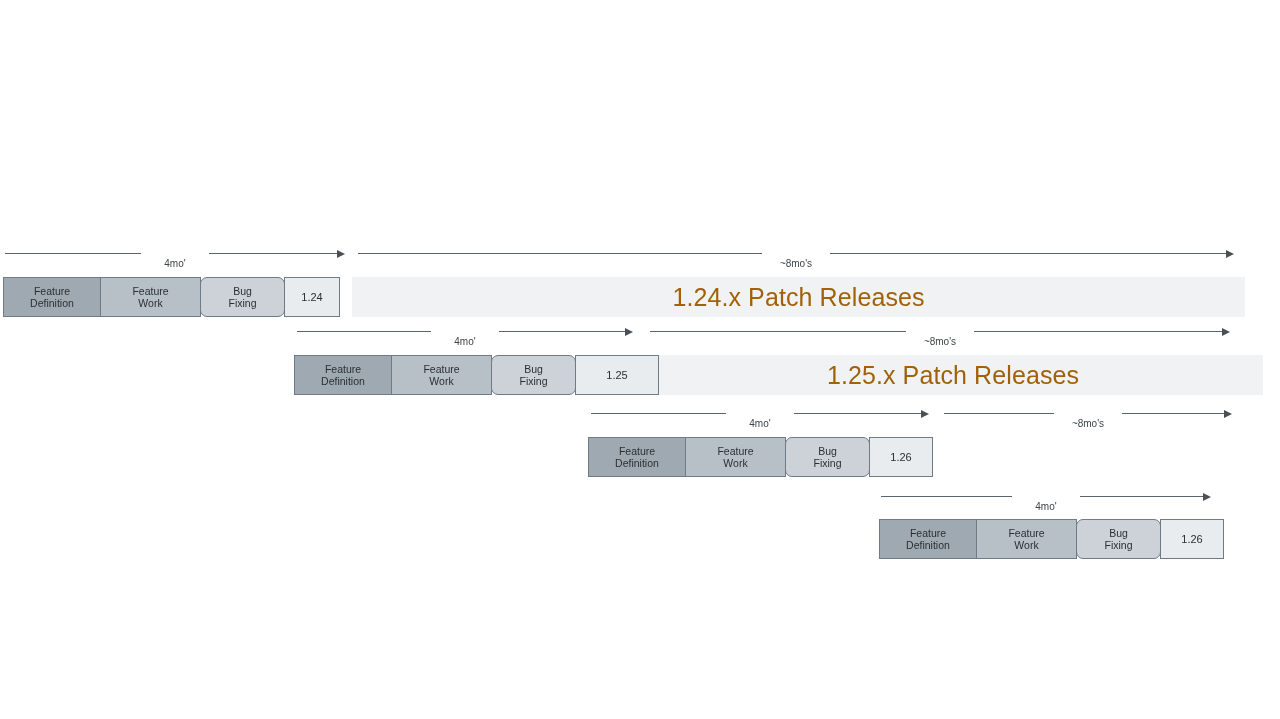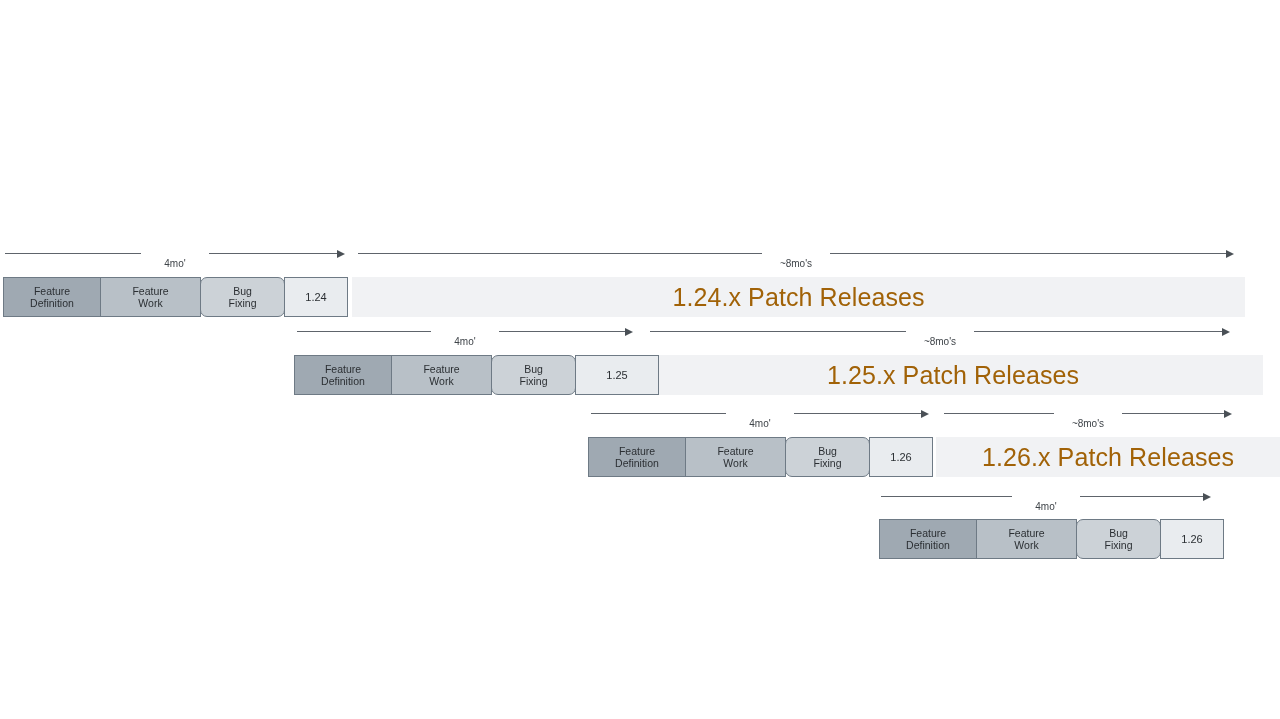--- a/index.html
+++ b/index.html
@@ -109,21 +109,21 @@
         <span>Definition</span>
       </div>
       <div class="phase work" style="width: 101px;">
         <span>Feature</span>
         <span>Work</span>
       </div>
       <div class="phase bug" style="width: 85px;">
         <span>Bug</span>
         <span>Fixing</span>
       </div>
-      <div class="phase ver" style="width: 64px;">
+      <div class="phase ver" style="width: 56px;">
         <span>1.24</span>
       </div>
     </div>
     <div class="arrow" style="left: 5px; top: 248px; width: 340px;">
       <div class="line" style="left: 0px; width: 136px;"></div>
       <div class="line" style="left: 204px; width: 129px;"></div>
       <div class="head" style="left: 332px;"></div>
     </div>
     <div class="arrow-label" style="left: 135px; top: 258px; width: 80px;">4mo'</div>
     <div class="arrow" style="left: 358px; top: 248px; width: 876px;">
@@ -157,23 +157,20 @@
       <div class="line" style="left: 202px; width: 127px;"></div>
       <div class="head" style="left: 328px;"></div>
     </div>
     <div class="arrow-label" style="left: 425px; top: 336px; width: 80px;">4mo'</div>
     <div class="arrow" style="left: 650px; top: 326px; width: 580px;">
       <div class="line" style="left: 0px; width: 256px;"></div>
       <div class="line" style="left: 324px; width: 249px;"></div>
       <div class="head" style="left: 572px;"></div>
     </div>
     <div class="arrow-label" style="left: 900px; top: 336px; width: 80px;">~8mo's</div>
-    <div class="patch-band" style="left: 936px; top: 437px; width: 344px;">
-      <div class="patch-band-label">1.26.x Patch Releases</div>
-    </div>
     <div class="phases" style="left: 588px; top: 437px;">
       <div class="phase def" style="width: 98px;">
         <span>Feature</span>
         <span>Definition</span>
       </div>
       <div class="phase work" style="width: 101px;">
         <span>Feature</span>
         <span>Work</span>
       </div>
       <div class="phase bug" style="width: 85px;">

